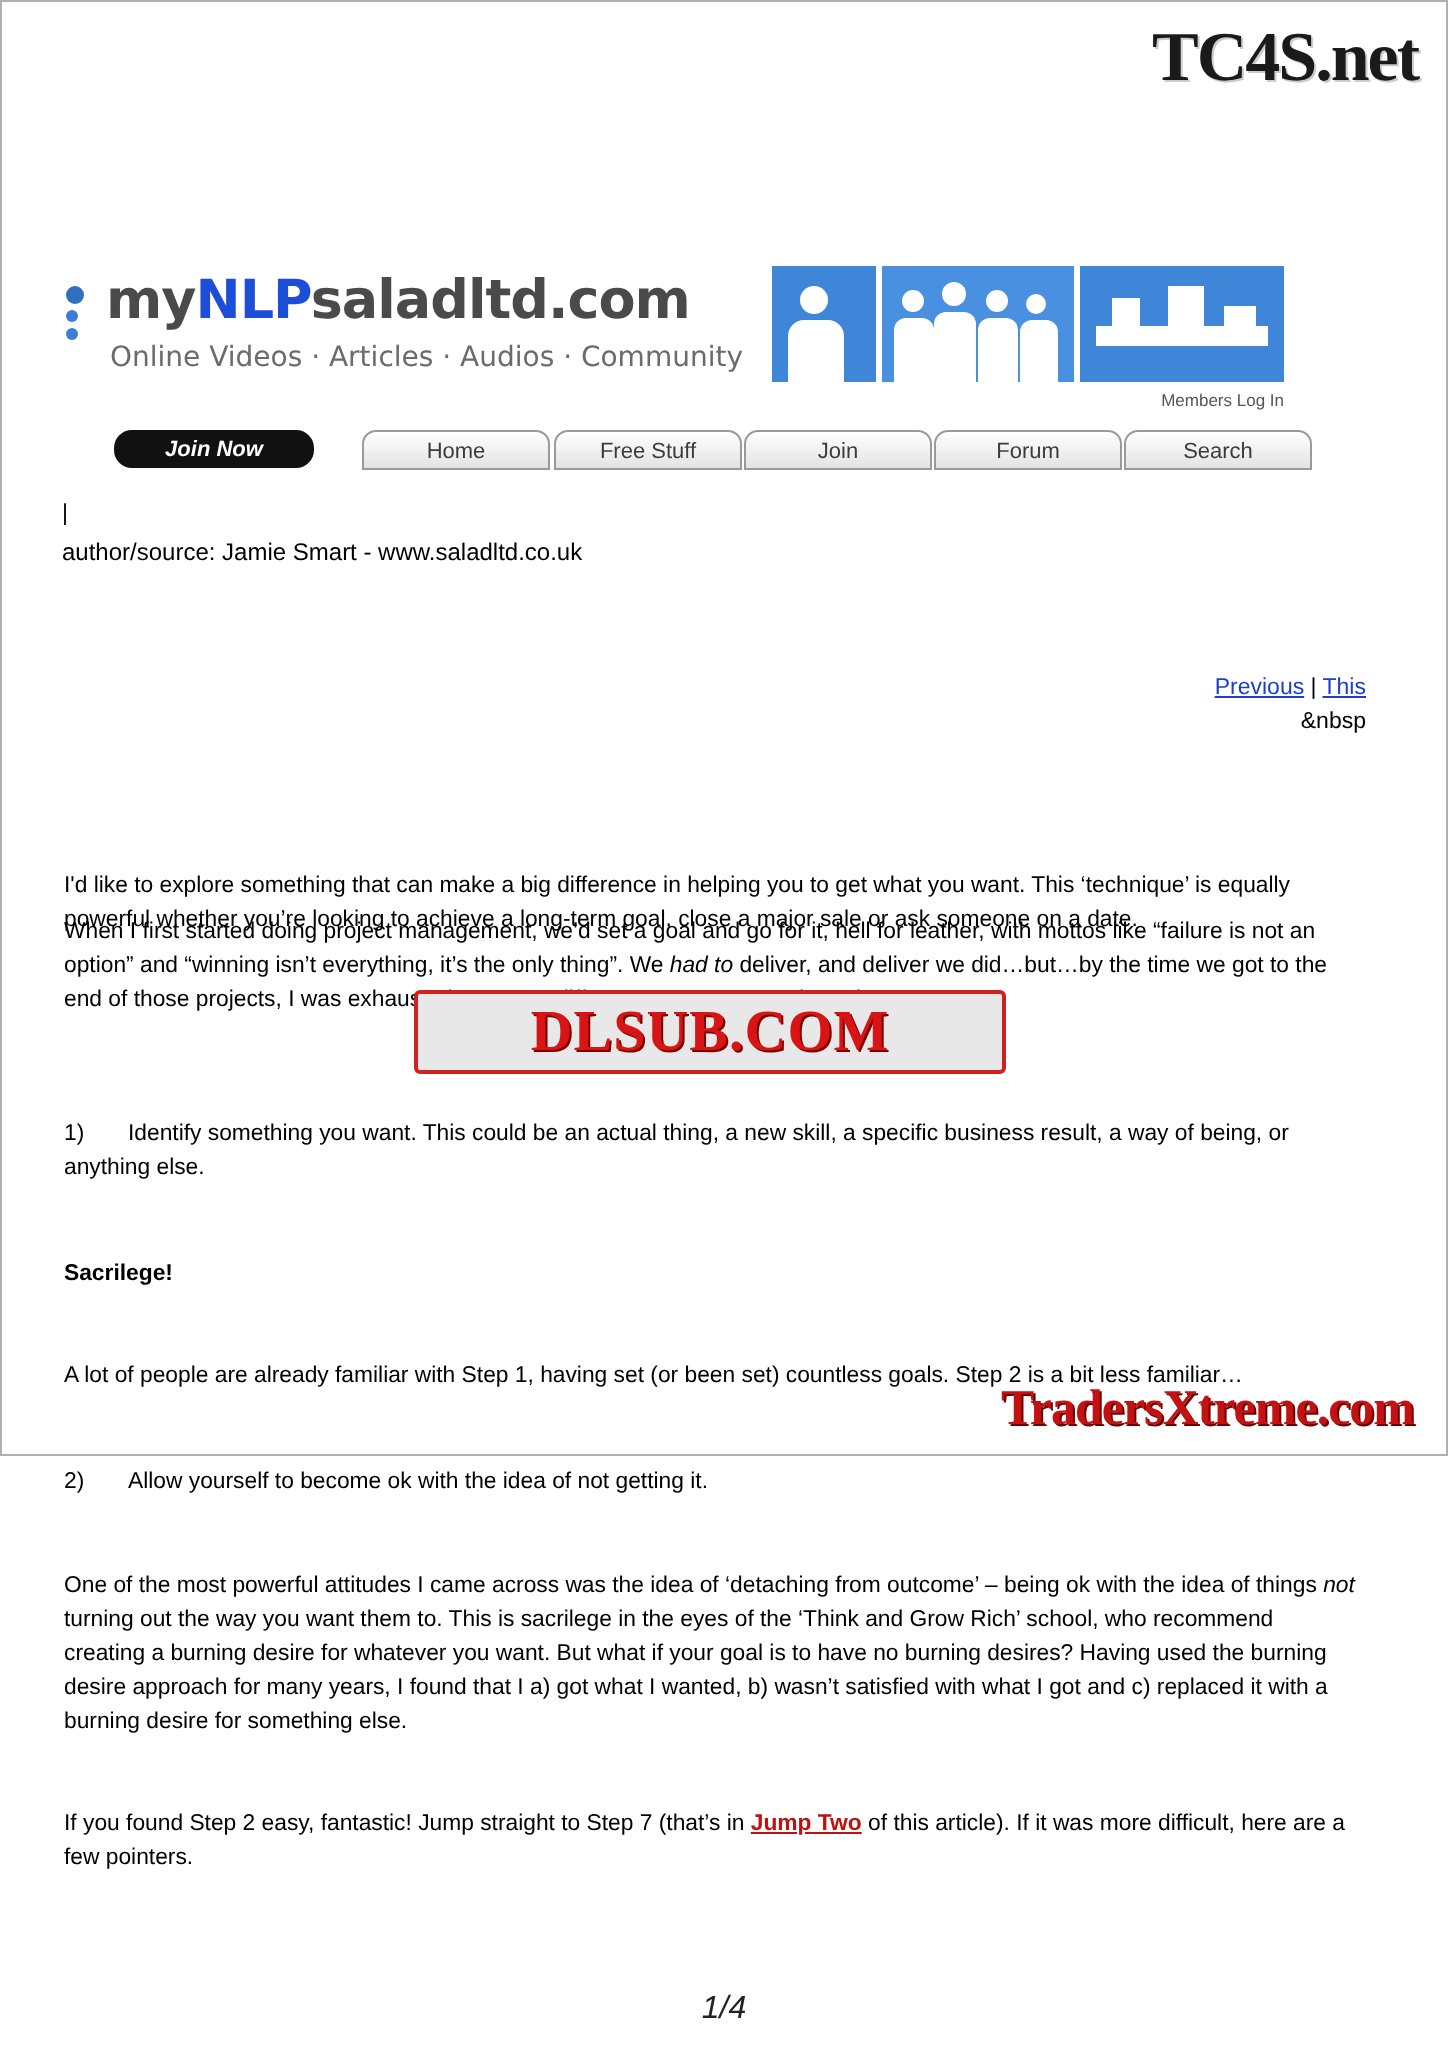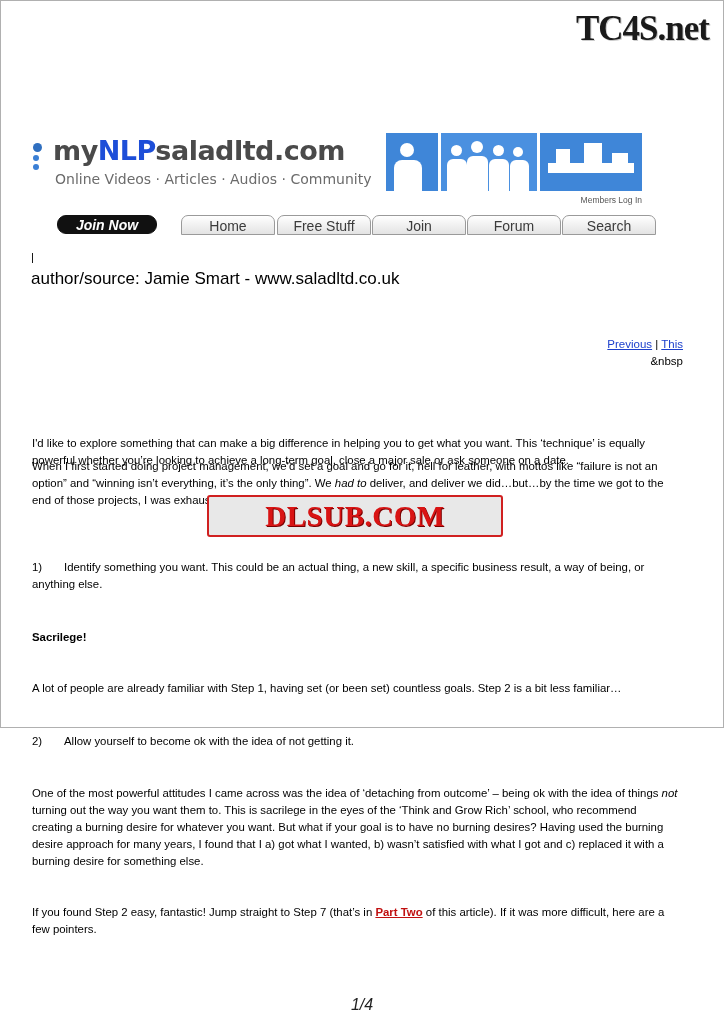--- a/index.html
+++ b/index.html
@@ -130,21 +130,21 @@
     top: 214px;
     height: 22px;
     width: 610px;
   }
   .tab {
     position: absolute;
     top: 0;
     height: 20px;
     line-height: 20px;
     text-align: center;
-    font-size: 14px;
+    font-size: 11px;
     color: #3b3b3b;
     background: linear-gradient(#ffffff, #e3e3e3);
     border: 1px solid #9a9a9a;
     border-radius: 7px 7px 0 0;
     box-sizing: border-box;
   }
   .tab.join {
     background: #111111;
     color: #ffffff;
     font-weight: bold;
@@ -174,21 +174,21 @@
   .pipe-row {
     position: absolute;
     left: 30px;
     top: 250px;
     font-size: 11.5px;
   }
   .author-row {
     position: absolute;
     left: 30px;
     top: 268px;
-    font-size: 17px;
+    font-size: 12px;
   }
 
   
   .nav-links {
     position: absolute;
     right: 40px;
     top: 337px;
     font-size: 11.5px;
     text-align: right;
   }
@@ -357,18 +357,19 @@
 
   <div class="body-text b6">
     <span class="num">2)</span><span>Allow yourself to become ok with the idea of not getting it.</span>
   </div>
 
   <div class="body-text b7">
     <span>One of the most powerful attitudes I came across was the idea of ‘detaching from outcome’ – being ok with the idea of things </span><em>not</em><span> turning out the way you want them to. This is sacrilege in the eyes of the ‘Think and Grow Rich’ school, who recommend creating a burning desire for whatever you want. But what if your goal is to have no burning desires? Having used the burning desire approach for many years, I found that I a) got what I wanted, b) wasn’t satisfied with what I got and c) replaced it with a burning desire for something else.</span>
   </div>
 
   <div class="body-text b8">
-    <span>If you found Step 2 easy, fantastic! Jump straight to Step 7 (that’s in </span><a href="#" class="linkred">Part Two</a><span> of this article). If it was more difficult, here are a few pointers.</span>
+    <span>If you found Step 2 easy, fantastic! Jump straight to Step 7 (that’s in </span><a href="#" class="linkred">Jump Two</a><span> of this article). If it was more difficult, here are a few pointers.</span>
   </div>
 
   <div class="pagenum">1/4</div>
+  <div class="tx-mark">TradersXtreme.com</div>
 
 </div>
 
 </body></html>

